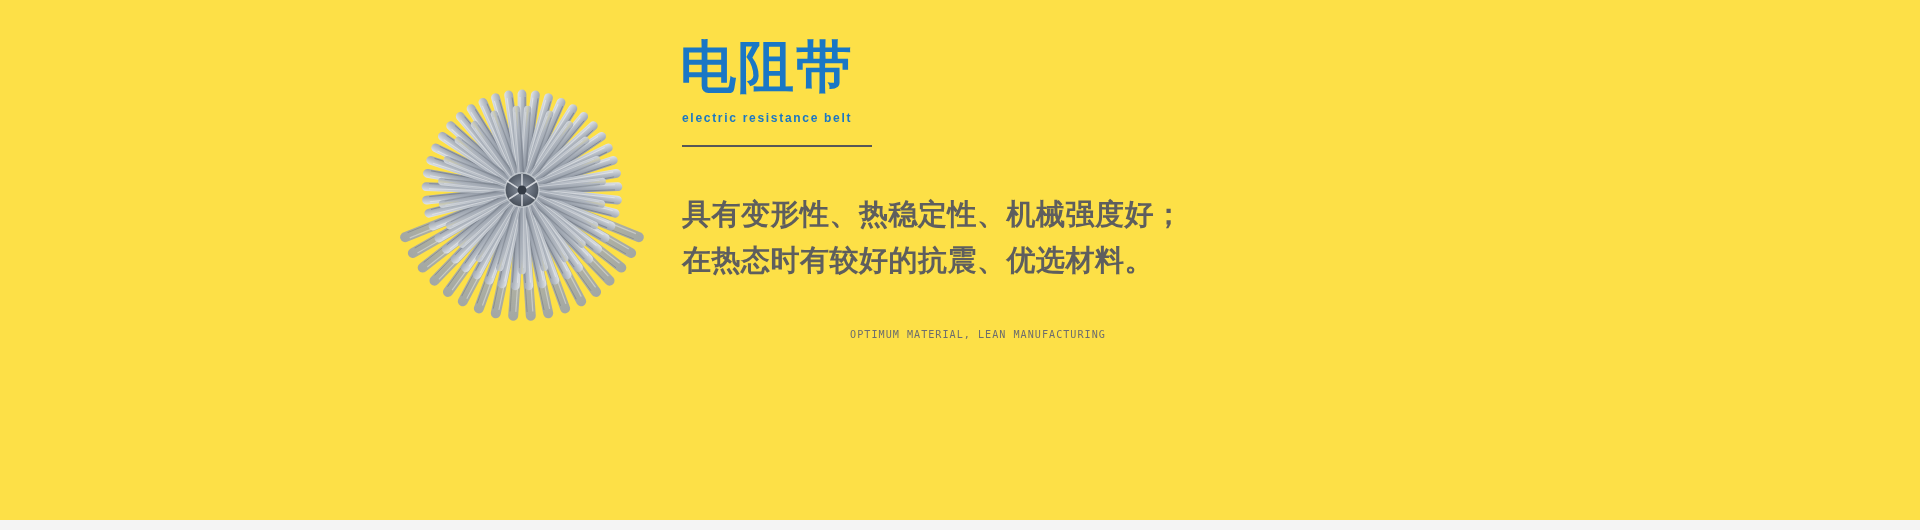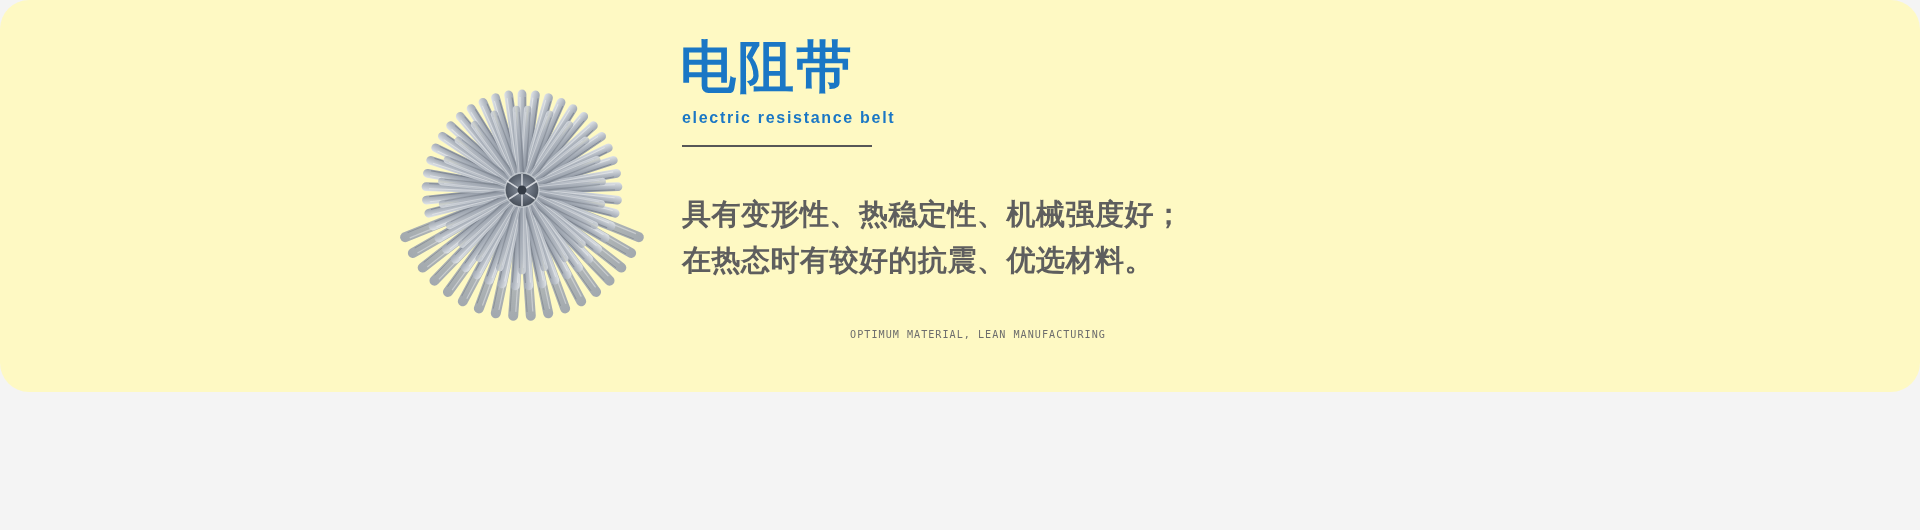--- a/index.html
+++ b/index.html
@@ -11,24 +11,23 @@
     width: 1920px;
     height: 530px;
     background: #f4f4f4;
     font-family: "DejaVu Sans", "Liberation Sans", sans-serif;
     overflow: hidden;
   }
 
   .banner {
     position: relative;
     width: 1920px;
-    height: 392px;
-    background: #fef9c3;
+    height: 520px;
+    background: #fde047;
     overflow: hidden;
-    border-radius: 29px;
   }
 
   
   .product-figure {
     position: absolute;
     left: 288px;
     top: 38px;
     width: 380px;
     height: 330px;
   }
@@ -59,21 +58,21 @@
     font-size: 56px;
     line-height: 62px;
     font-weight: 700;
     color: #1a77c5;
     letter-spacing: 2px;
     white-space: nowrap;
   }
   .sub-title {
     margin: 10px 0 0 2px;
     font-family: "Liberation Sans", "DejaVu Sans", sans-serif;
-    font-size: 16px;
+    font-size: 12px;
     line-height: 20px;
     font-weight: 700;
     color: #1a77c5;
     letter-spacing: 1.7px;
     white-space: nowrap;
   }
   .rule {
     margin-top: 17px;
     margin-left: 2px;
     width: 190px;

